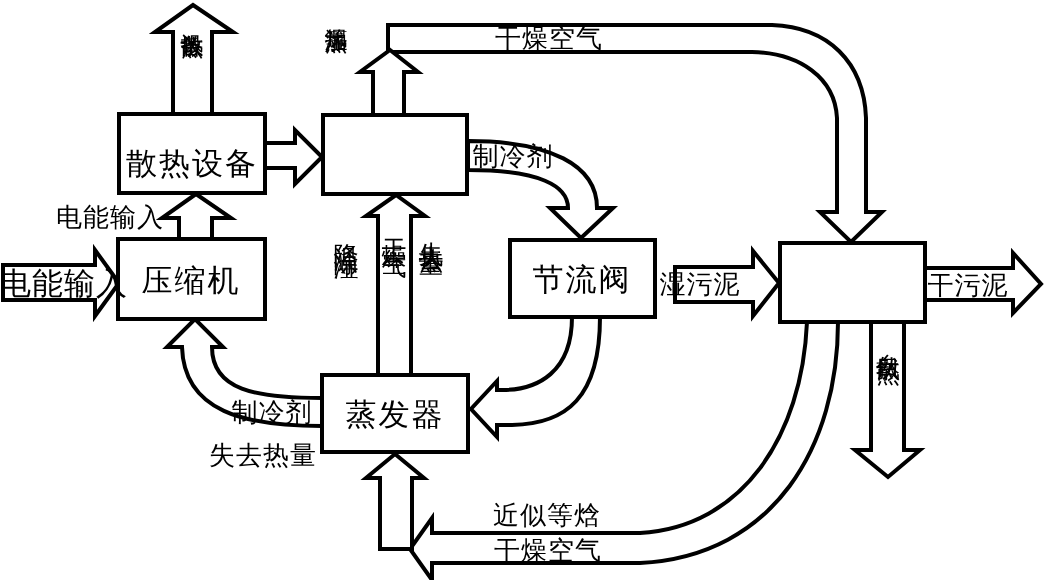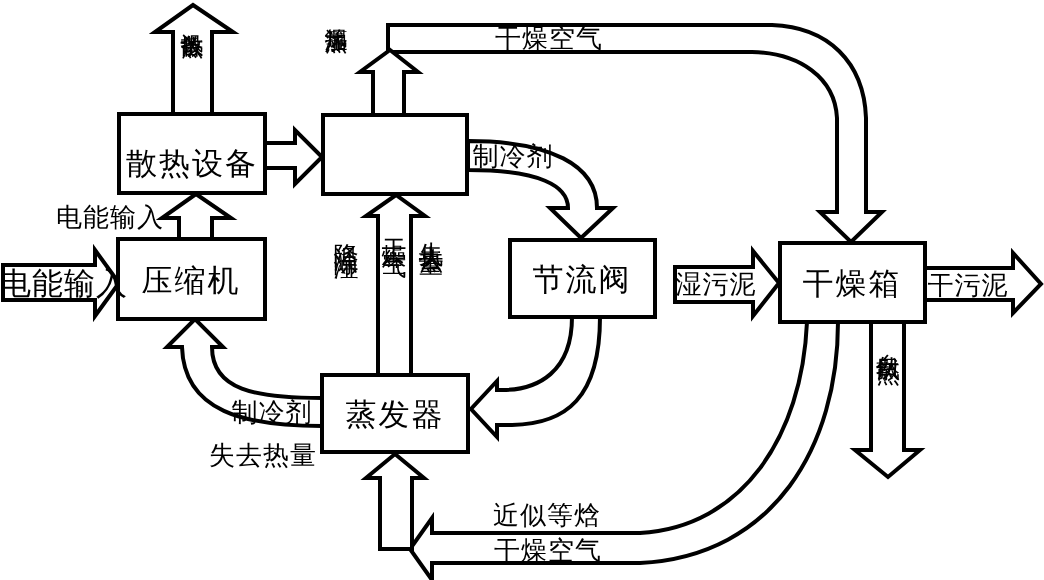--- a/index.html
+++ b/index.html
@@ -66,27 +66,26 @@
     <rect x="118" y="239" width="147" height="80"></rect>
     <rect x="510" y="240" width="145" height="77"></rect>
     <rect x="322" y="375" width="146" height="77"></rect>
     <rect x="780" y="243" width="145" height="79"></rect>
   </svg>
 
   <div class="lbl box-lbl" style="left:192px;top:163px">散热设备</div>
   <div class="lbl box-lbl" style="left:191px;top:280px">压缩机</div>
   <div class="lbl box-lbl" style="left:582px;top:279px">节流阀</div>
   <div class="lbl box-lbl" style="left:395px;top:414px">蒸发器</div>
-  <div class="lbl box-lbl" style="left:852px;top:283px">干燥箱</div>
 
   <div class="lbl" style="left:549px;top:38px">干燥空气</div>
   <div class="lbl" style="left:513px;top:156px">制冷剂</div>
   <div class="lbl" style="left:110px;top:217px">电能输入</div>
   <div class="lbl" style="left:64px;top:283px;font-size:31px">电能输入</div>
-  <div class="lbl" style="left:716px;top:284px">湿污泥</div>
+  <div class="lbl" style="left:700px;top:284px">湿污泥</div>
   <div class="lbl" style="left:968px;top:285px">干污泥</div>
   <div class="lbl" style="left:272px;top:412px">制冷剂</div>
   <div class="lbl" style="left:263px;top:455px">失去热量</div>
   <div class="lbl" style="left:547px;top:515px">近似等焓</div>
   <div class="lbl" style="left:548px;top:550px">干燥空气</div>
 
   <div class="vlbl" style="left:192px;top:15px;font-size:23px;letter-spacing:1px">设备散热</div>
   <div class="vlbl" style="left:336px;top:10px;font-size:23px;letter-spacing:1px">等湿加热</div>
   <div class="vlbl" style="left:346px;top:223px">降温除湿</div>
   <div class="vlbl" style="left:394px;top:219px;letter-spacing:5px">干燥空气</div>

